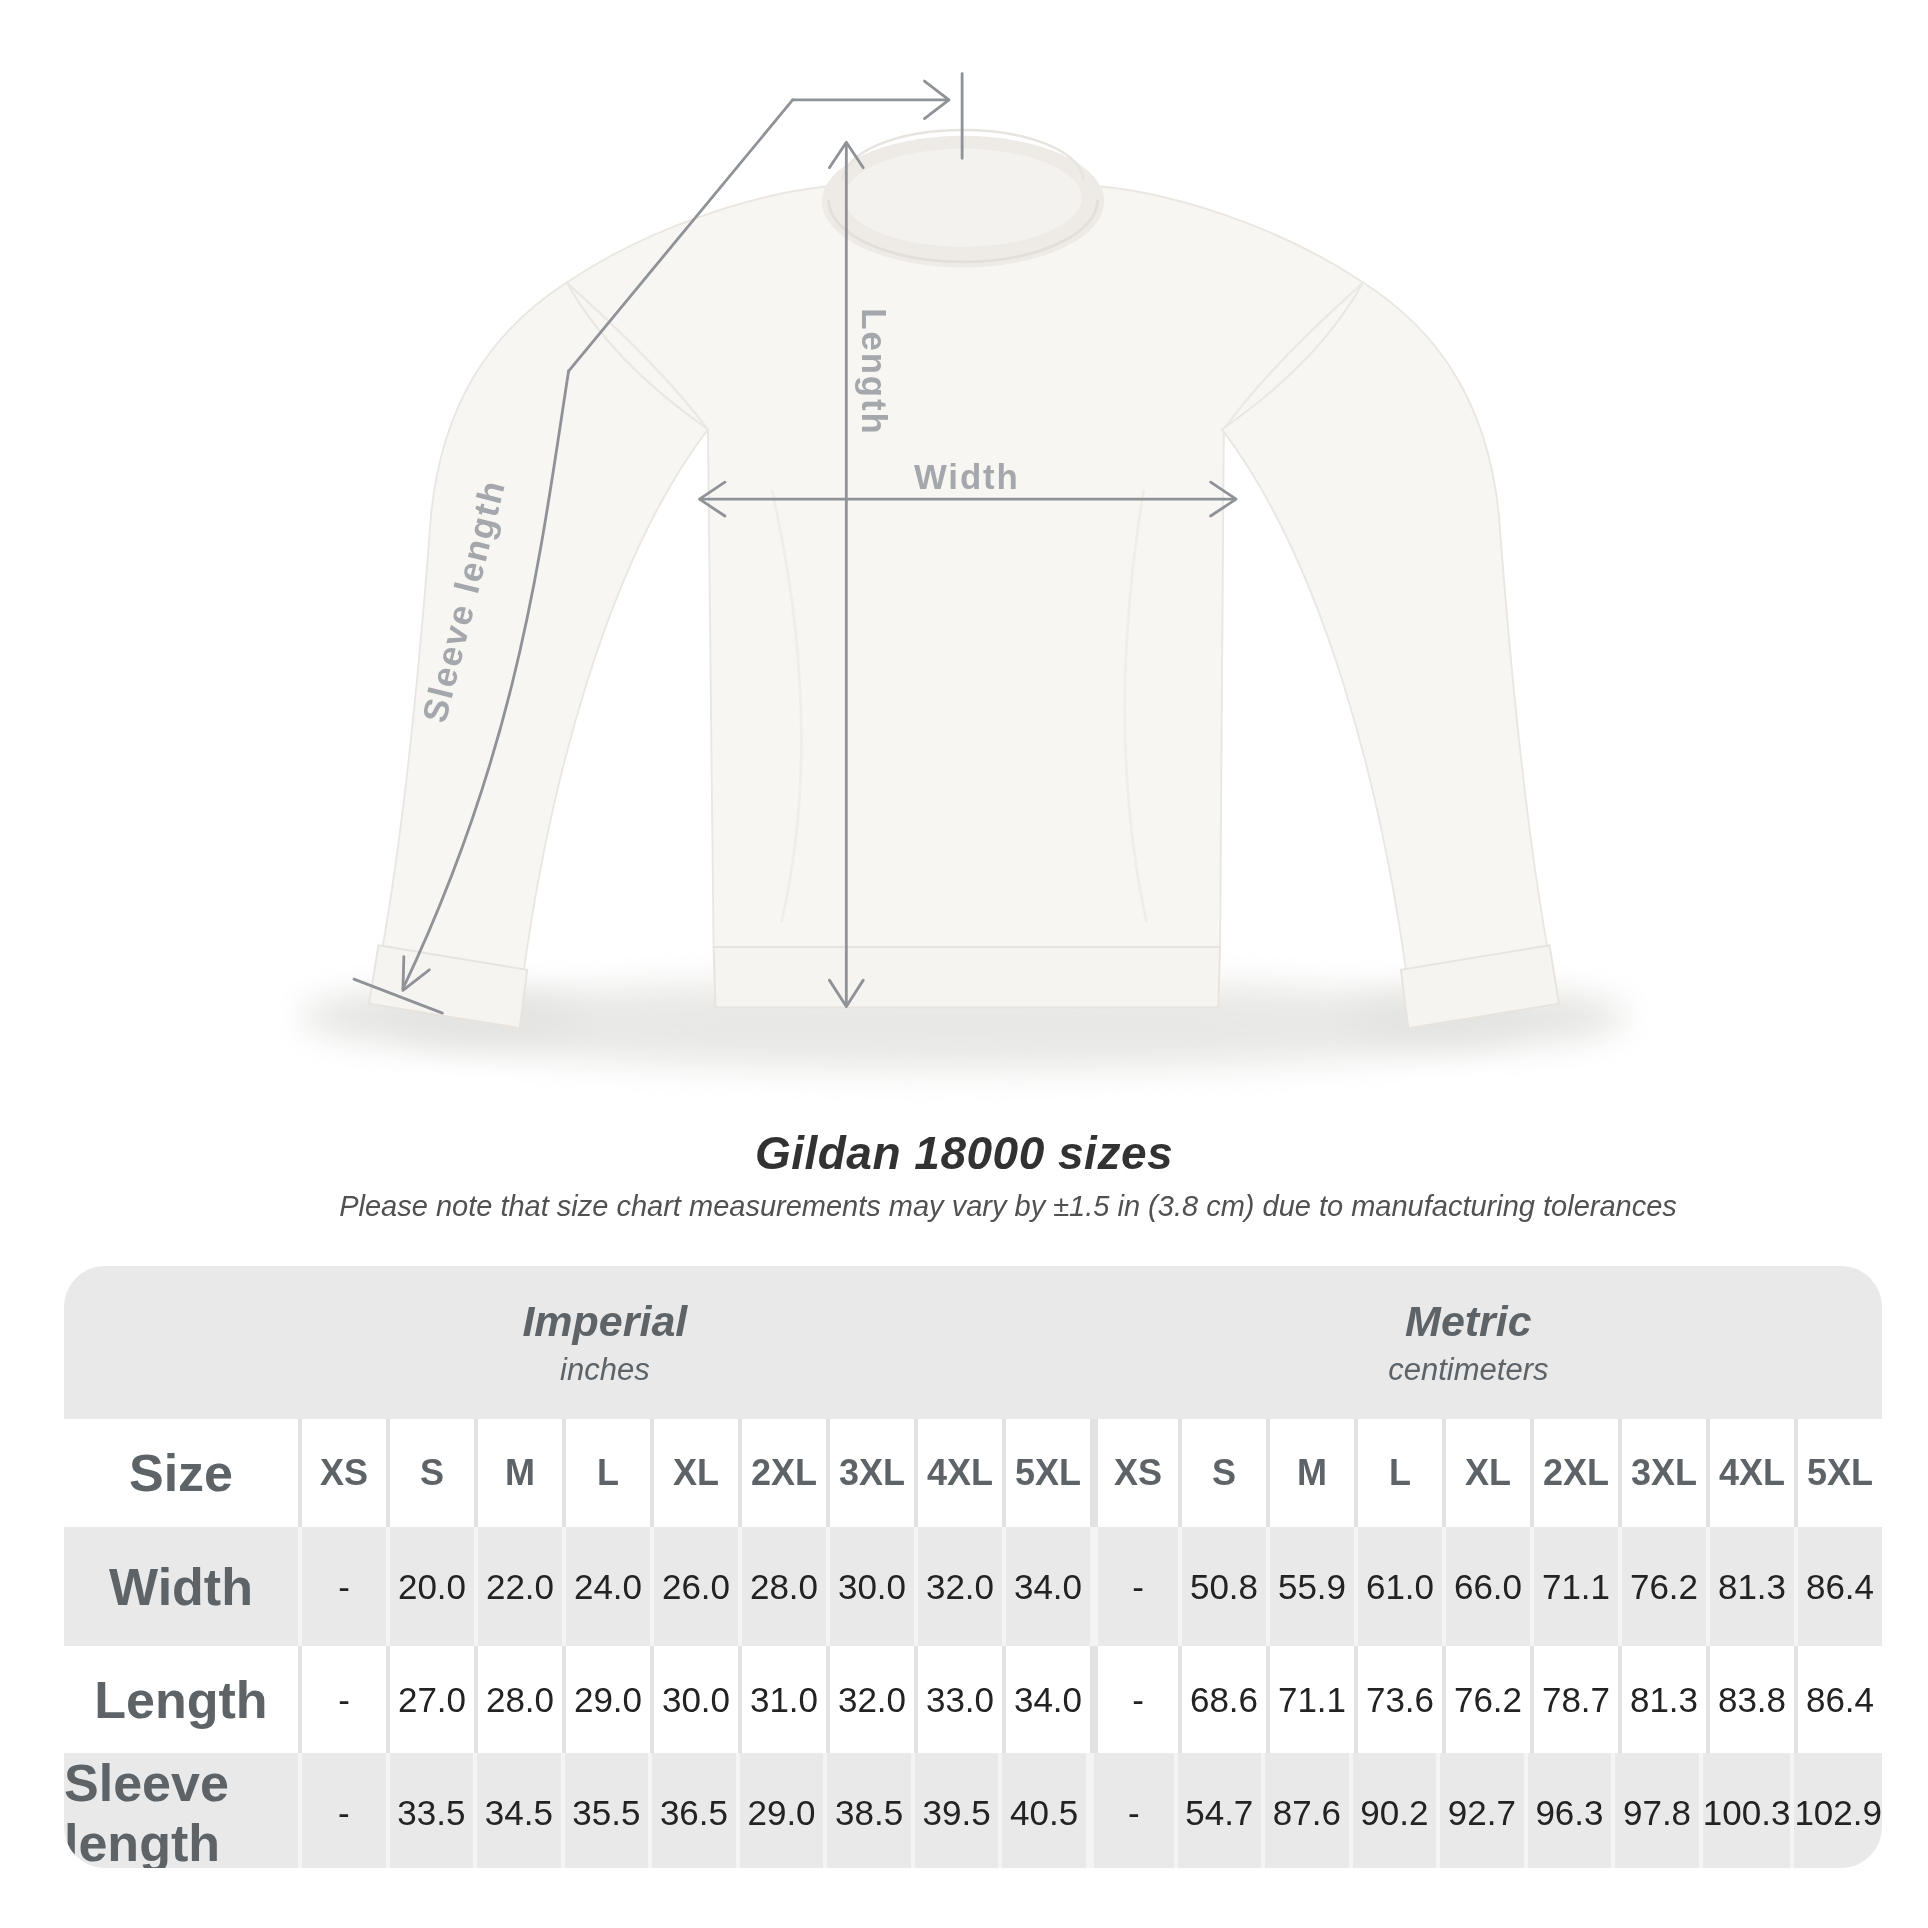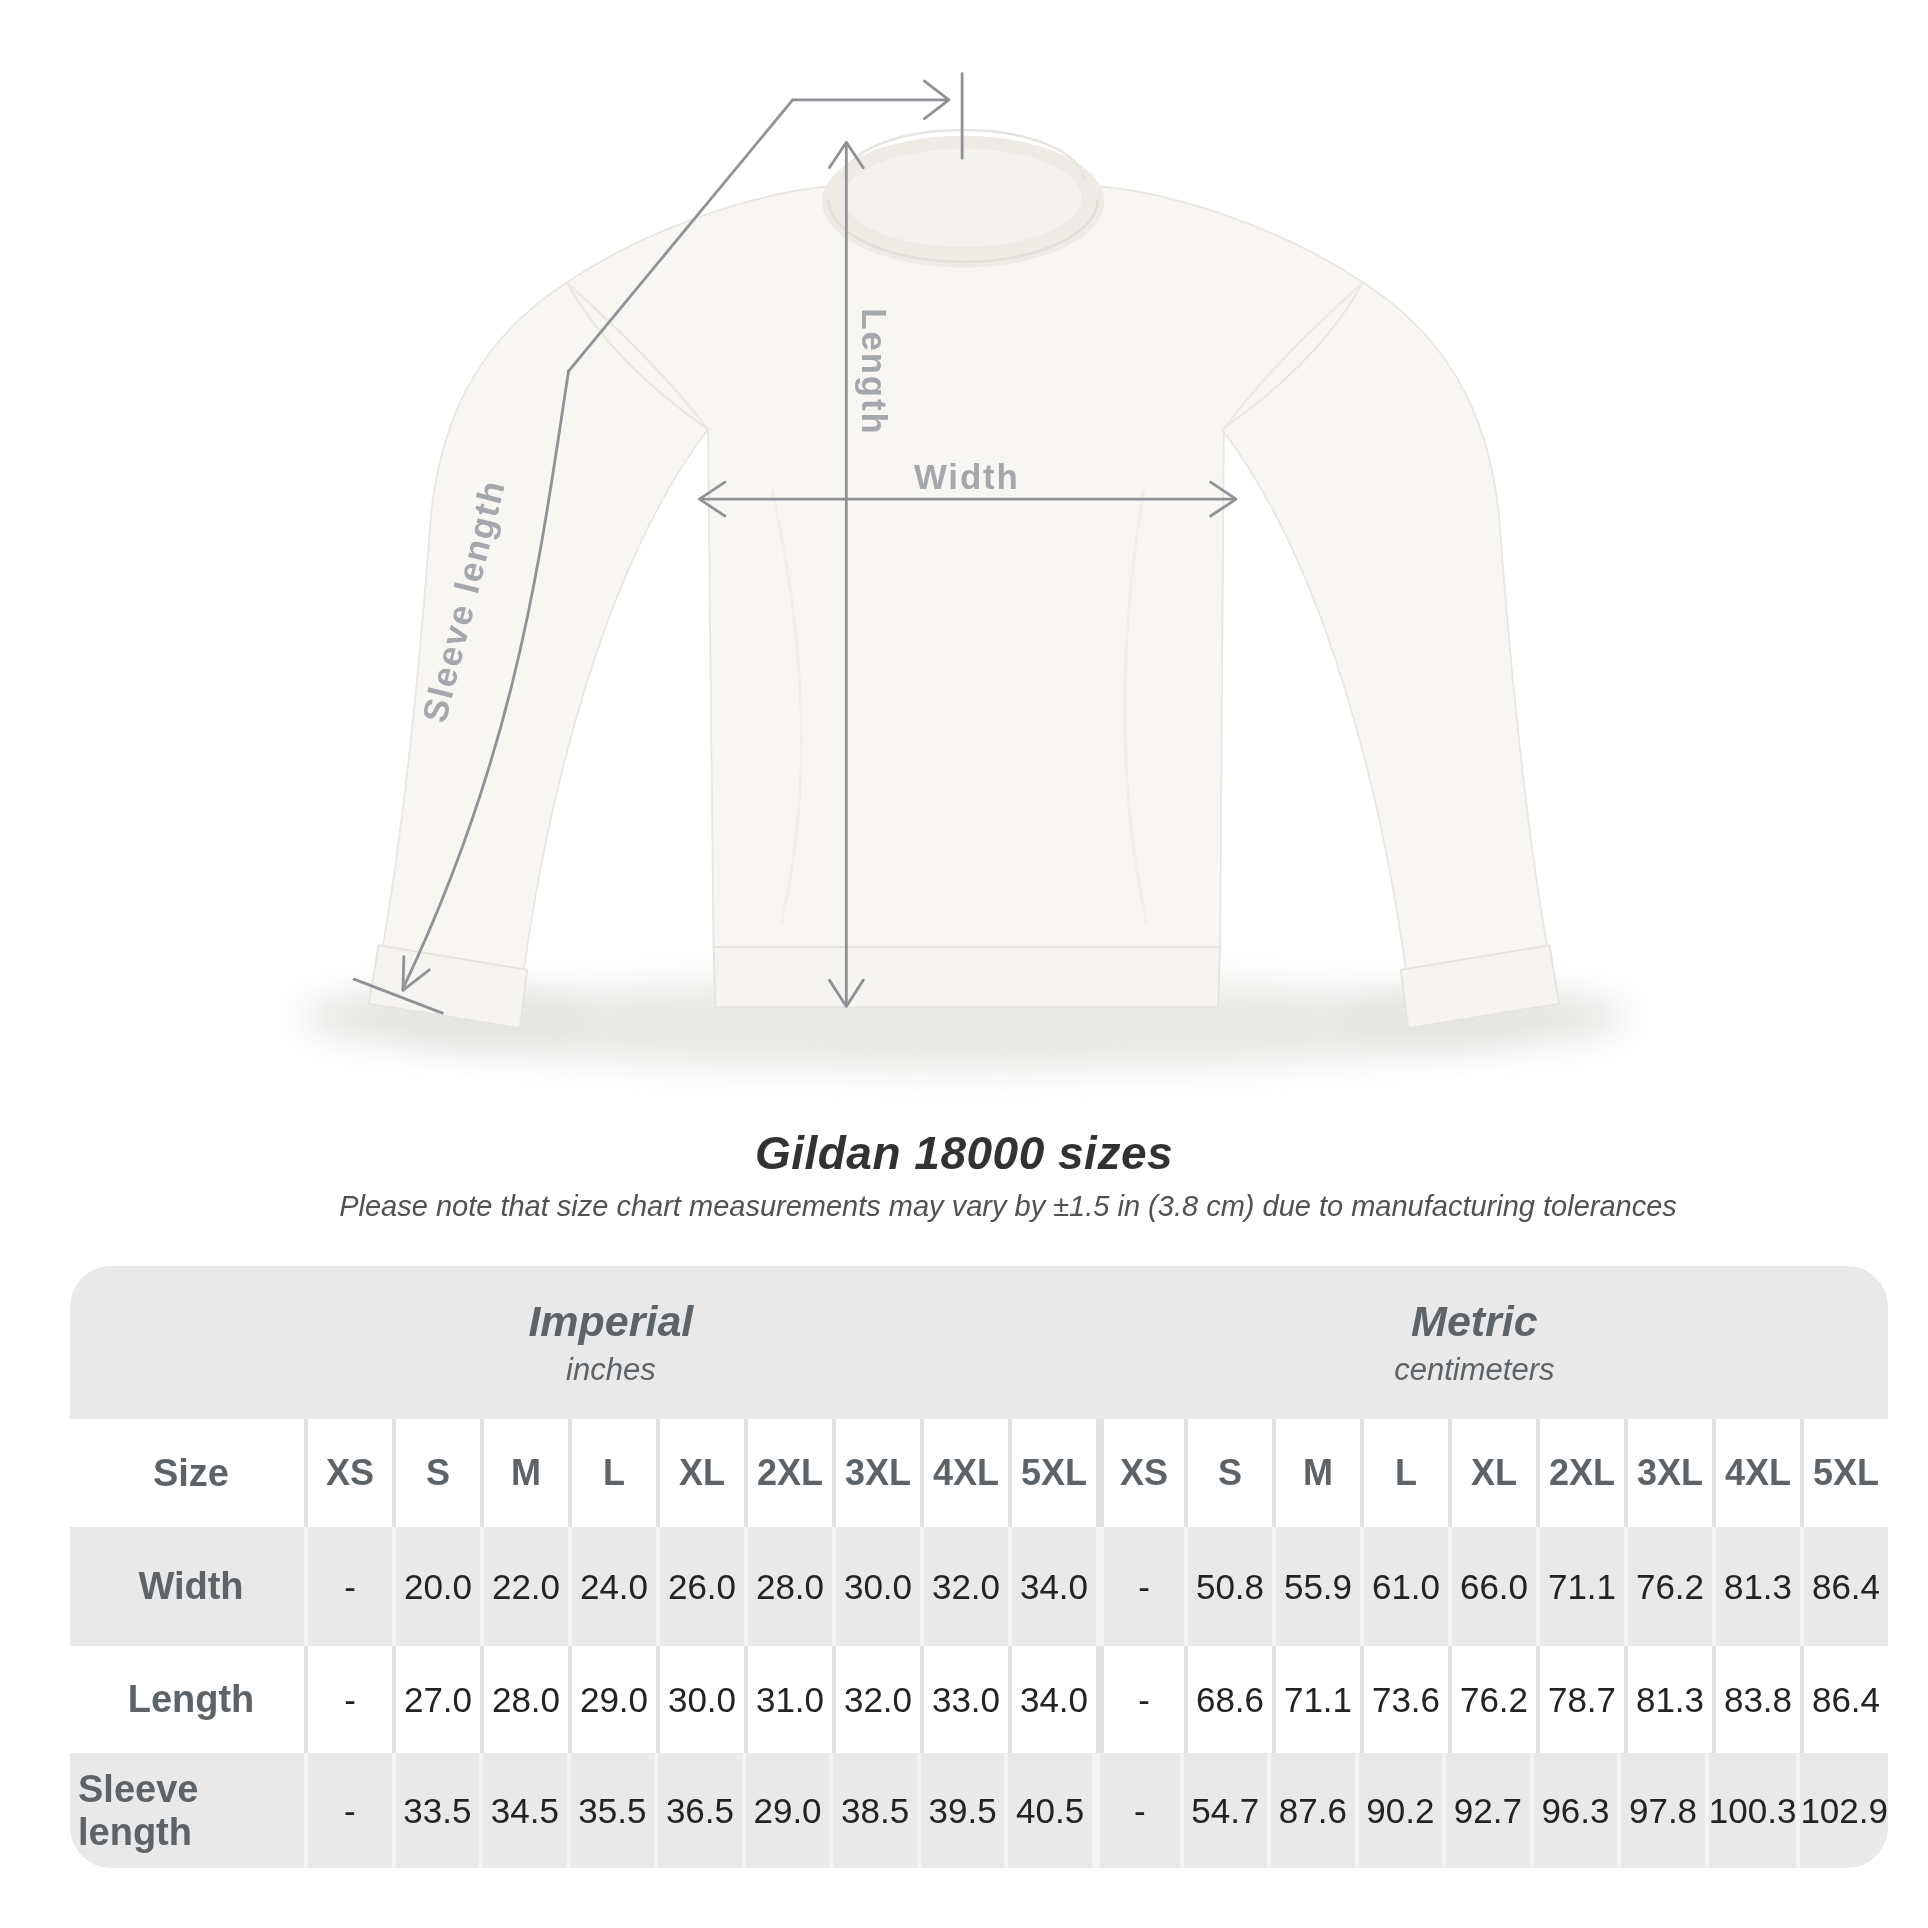--- a/index.html
+++ b/index.html
@@ -3,42 +3,42 @@
 <meta charset="utf-8">
 <style>
   html,body{margin:0;padding:0;background:#fff;}
   .stage{position:relative;width:1928px;height:1928px;background:#ffffff;
          font-family:"Liberation Sans",sans-serif;overflow:hidden;}
   .fig{position:absolute;top:0;left:0;}
   .title{position:absolute;left:0;top:1126px;width:100%;text-align:center;
          font-size:46px;font-weight:bold;color:#323232;margin:0;letter-spacing:0.5px;font-style:italic;}
   .subtitle{position:absolute;left:0;top:1190px;width:100%;text-align:center;
          font-size:29px;font-style:italic;color:#515151;margin:0;padding-left:44px;}
-  .sizetable{position:absolute;left:70px;top:1266px;width:1818px;}
+  .sizetable{position:absolute;left:64px;top:1266px;width:1818px;}
   .band{position:relative;height:153px;background:var(--table-band-gray,#e9e9e9);
         border-radius:41px 41px 0 0;}
   .bandgroup{position:absolute;top:0;height:100%;display:flex;flex-direction:column;
         align-items:center;justify-content:center;gap:5.6px;color:var(--header-text,#5d6367);}
   .bg-imp{left:0;width:59.5%;}
   .bg-met{left:59.5%;width:35.5%;}
   .unitname{font-size:43px;font-weight:bold;font-style:italic;}
   .unitsub{font-size:31px;font-style:italic;}
   .trow{display:grid;grid-template-columns:234px repeat(18,1fr);}
   .trow.gray{background:var(--table-band-gray,#e9e9e9);}
   .trow.r0{height:108px;}
   .trow.r1{height:119px;}
   .trow.r2{height:107px;}
   .trow.r3{height:115px;border-radius:0 0 41px 41px;overflow:hidden;}
   .cell{display:flex;align-items:center;justify-content:center;
         font-size:35px;color:var(--value-text,#232323);}
   .cell+.cell{border-left:4.7px solid #e2e2e2;}
   .trow.gray .cell+.cell{border-left-color:#f4f4f4;}
   .cell.mstart{border-left-width:8.5px;}
   .cell.hdr{font-weight:bold;color:var(--header-text,#60676c);font-size:36px;}
-  .cell.lab{font-weight:bold;color:var(--header-text,#60676c);font-size:38px;margin-left:8px;}
+  .cell.lab{font-weight:bold;color:var(--header-text,#60676c);font-size:52px;}
 </style>
 </head>
 <body>
 
 <div class="stage">
 
   <svg class="fig" width="1928" height="1177" viewBox="0 0 2048 1250">
     <defs>
       <filter id="soft" x="-60%" y="-60%" width="220%" height="220%">
         <feGaussianBlur stdDeviation="18"></feGaussianBlur>

